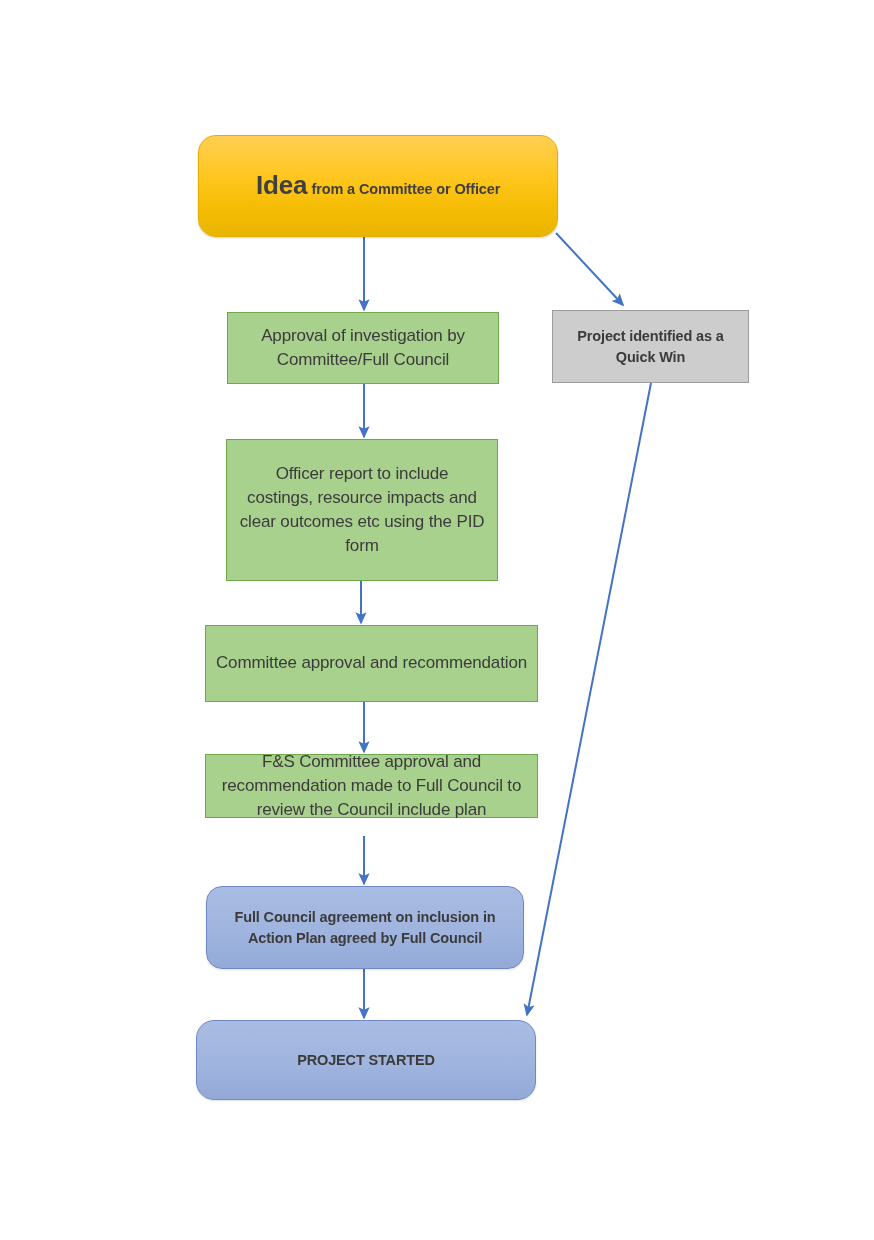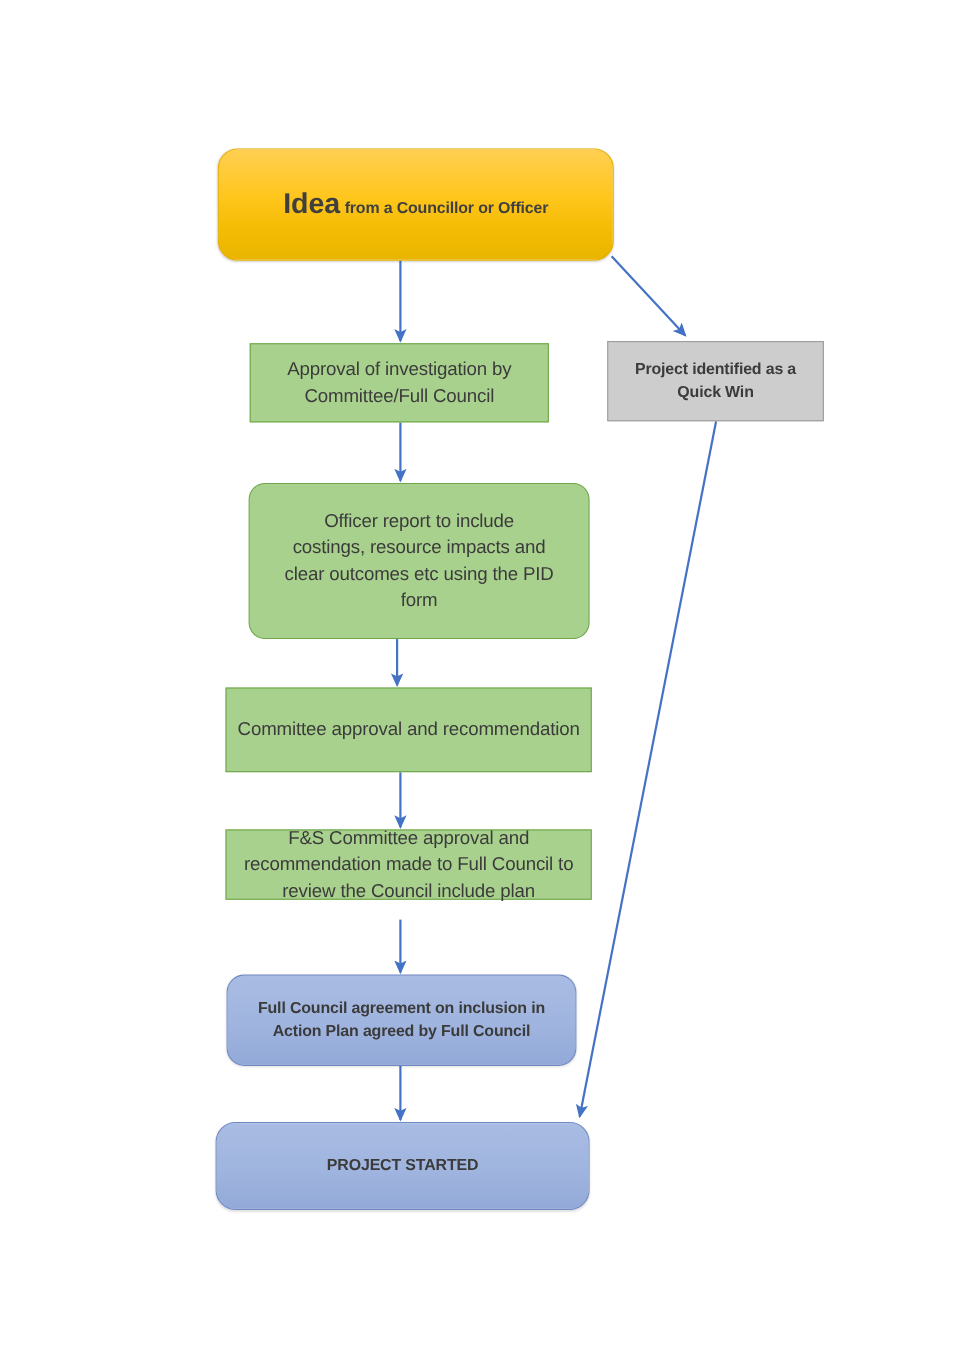--- a/index.html
+++ b/index.html
@@ -127,39 +127,39 @@
     <line x1="364" y1="836" x2="364" y2="884" stroke="#4472C4" stroke-width="2" marker-end="url(#arrowhead)"></line>
 
     <line x1="364" y1="969" x2="364" y2="1018" stroke="#4472C4" stroke-width="2" marker-end="url(#arrowhead)"></line>
 
     <line x1="651" y1="383" x2="527" y2="1015" stroke="#4472C4" stroke-width="2" marker-end="url(#arrowhead)"></line>
   </svg>
 
   <div class="node node-start" style="left:198px; top:135px; width:360px; height:102px;">
     <div class="lines">
       <span class="title">Idea</span>
-      <span class="subtitle">from a Councillor or Officer</span>
+      <span class="subtitle">from a Committee or Officer</span>
     </div>
   </div>
 
   <div class="node node-process" style="left:227px; top:312px; width:272px; height:72px;">
     <div class="lines">
       <span class="line">Approval of investigation by</span>
       <span class="line">Committee/Full Council</span>
     </div>
   </div>
 
   <div class="node node-alt" style="left:552px; top:310px; width:197px; height:73px;">
     <div class="lines">
       <span class="line">Project identified as a</span>
       <span class="line">Quick Win</span>
     </div>
   </div>
 
-  <div class="node node-process" style="left:226px; top:439px; width:310px; height:142px;border-radius:15px;">
+  <div class="node node-process" style="left:226px; top:439px; width:272px; height:142px;">
     <div class="lines">
       <span class="line">Officer report to include</span>
       <span class="line">costings, resource impacts and</span>
       <span class="line">clear outcomes etc using the PID</span>
       <span class="line">form</span>
     </div>
   </div>
 
   <div class="node node-process" style="left:205px; top:625px; width:333px; height:77px;">
     <div class="lines">

